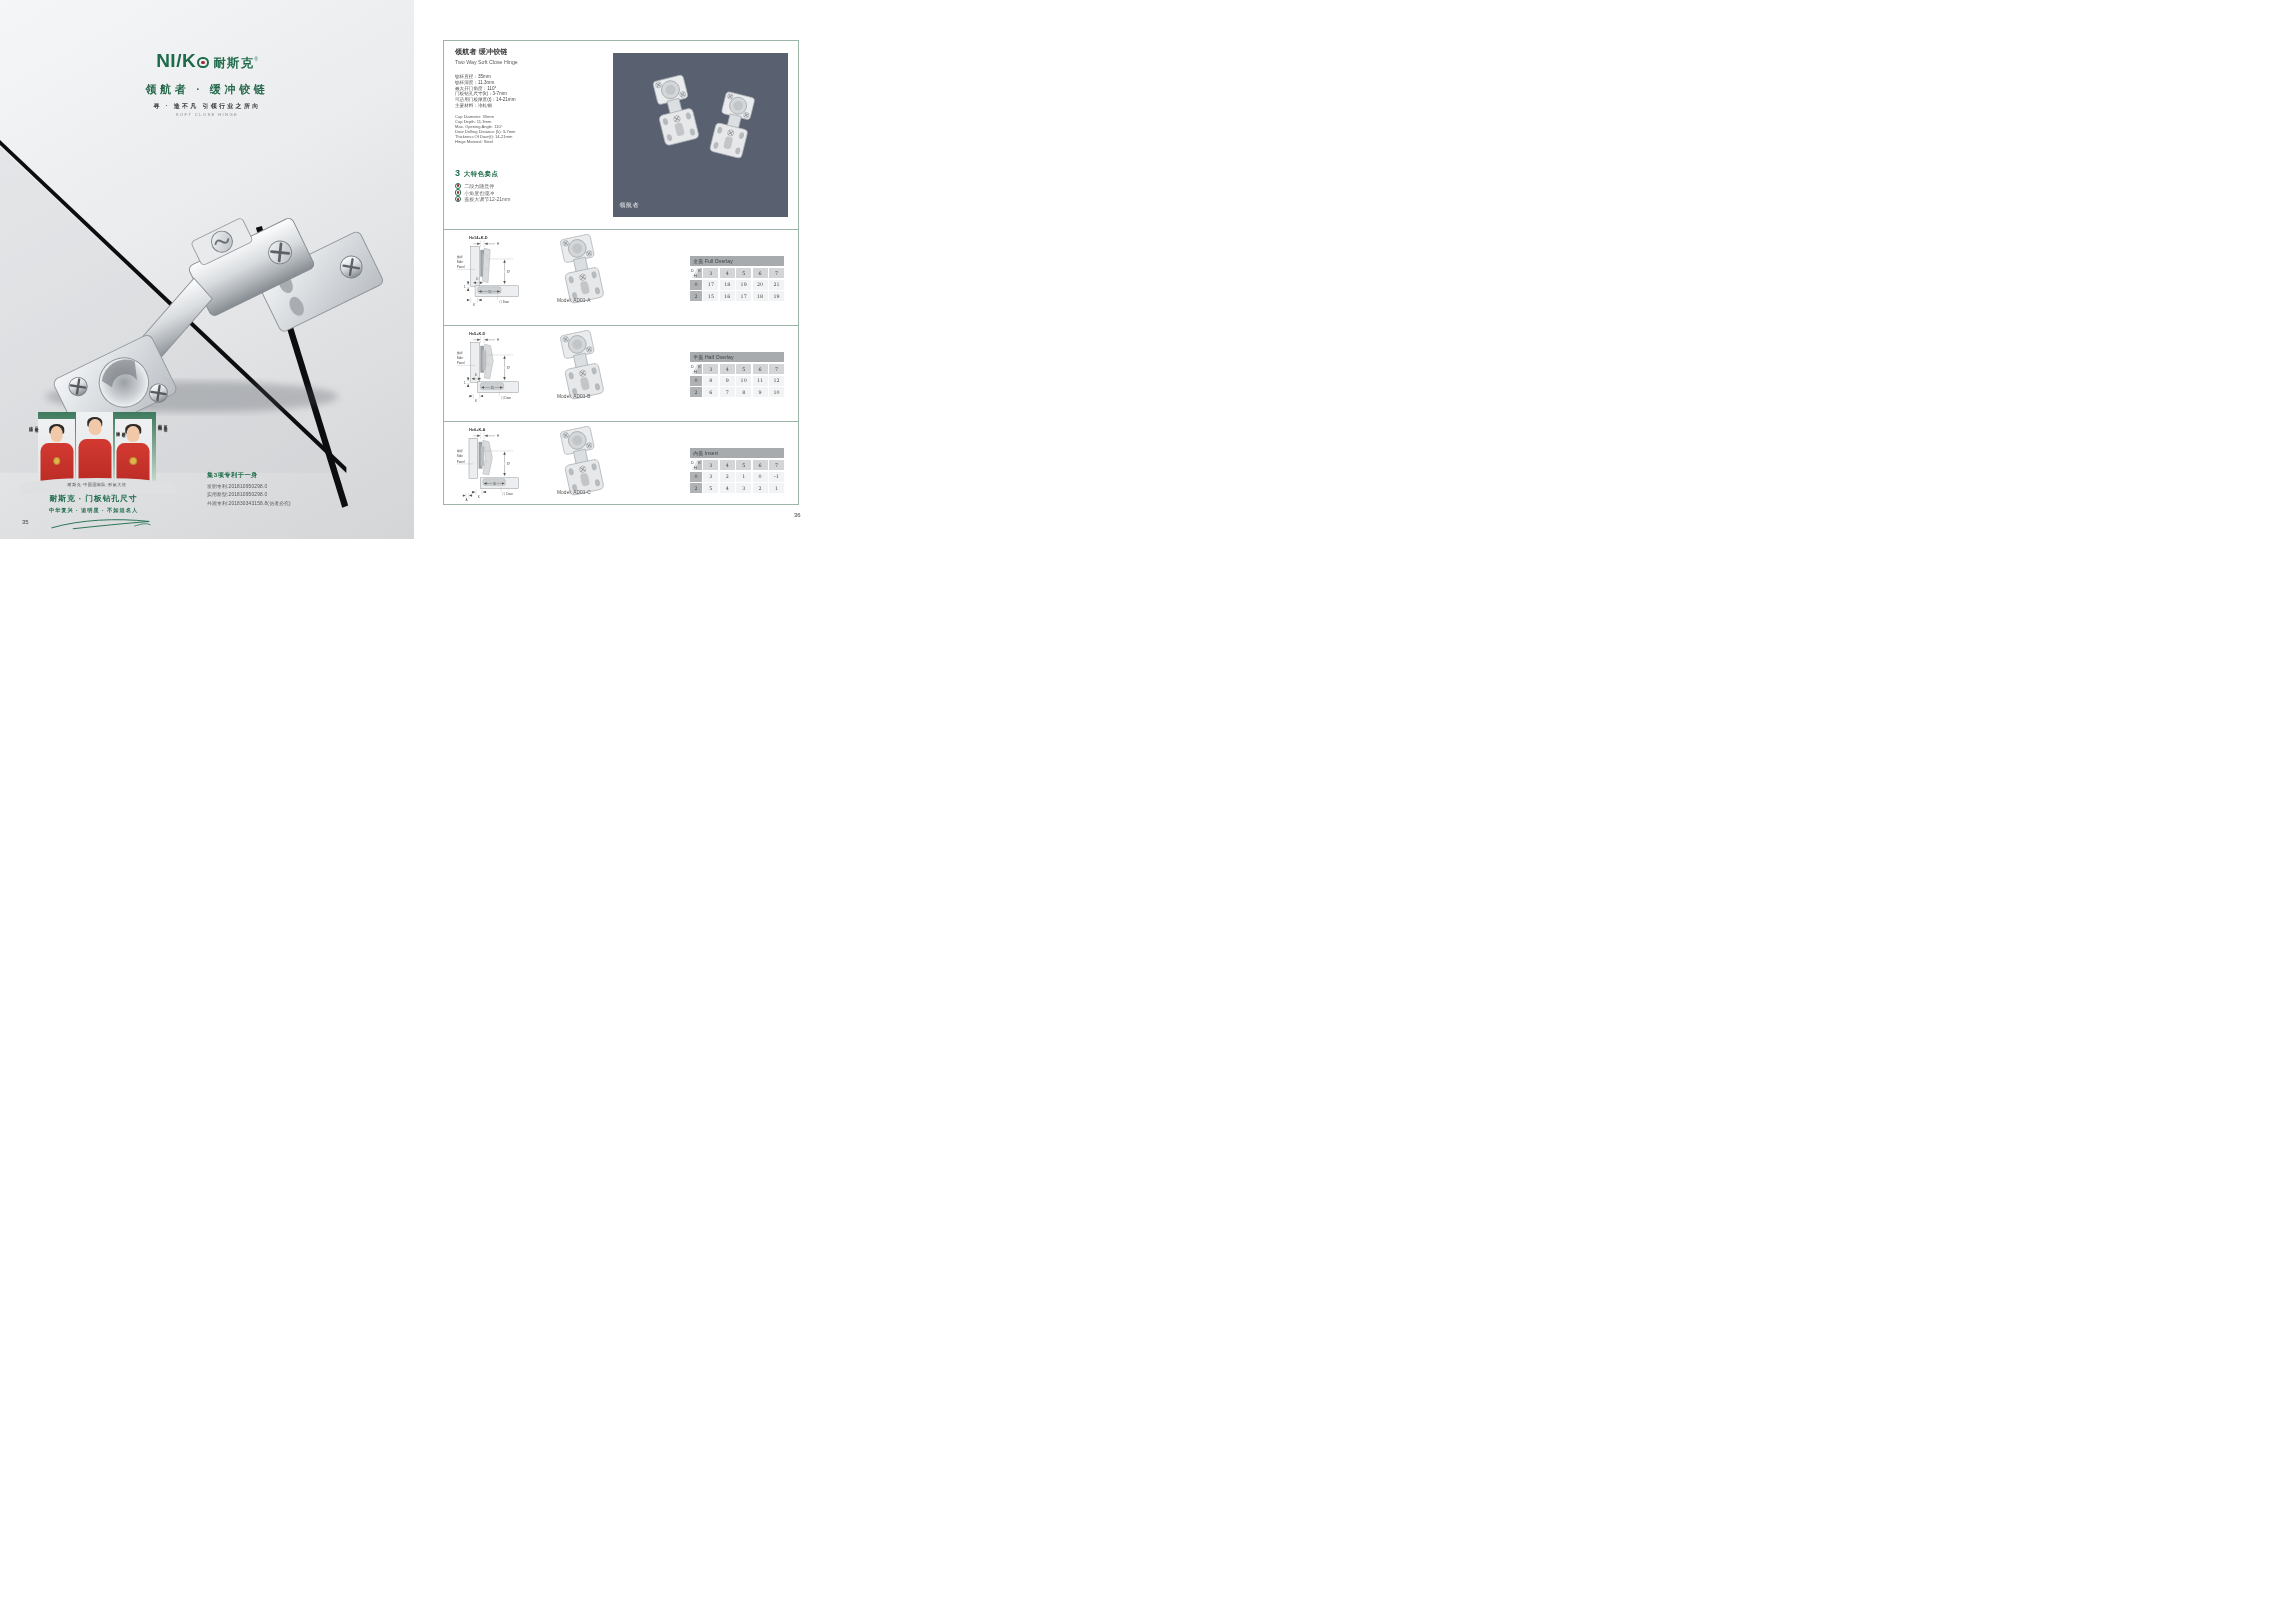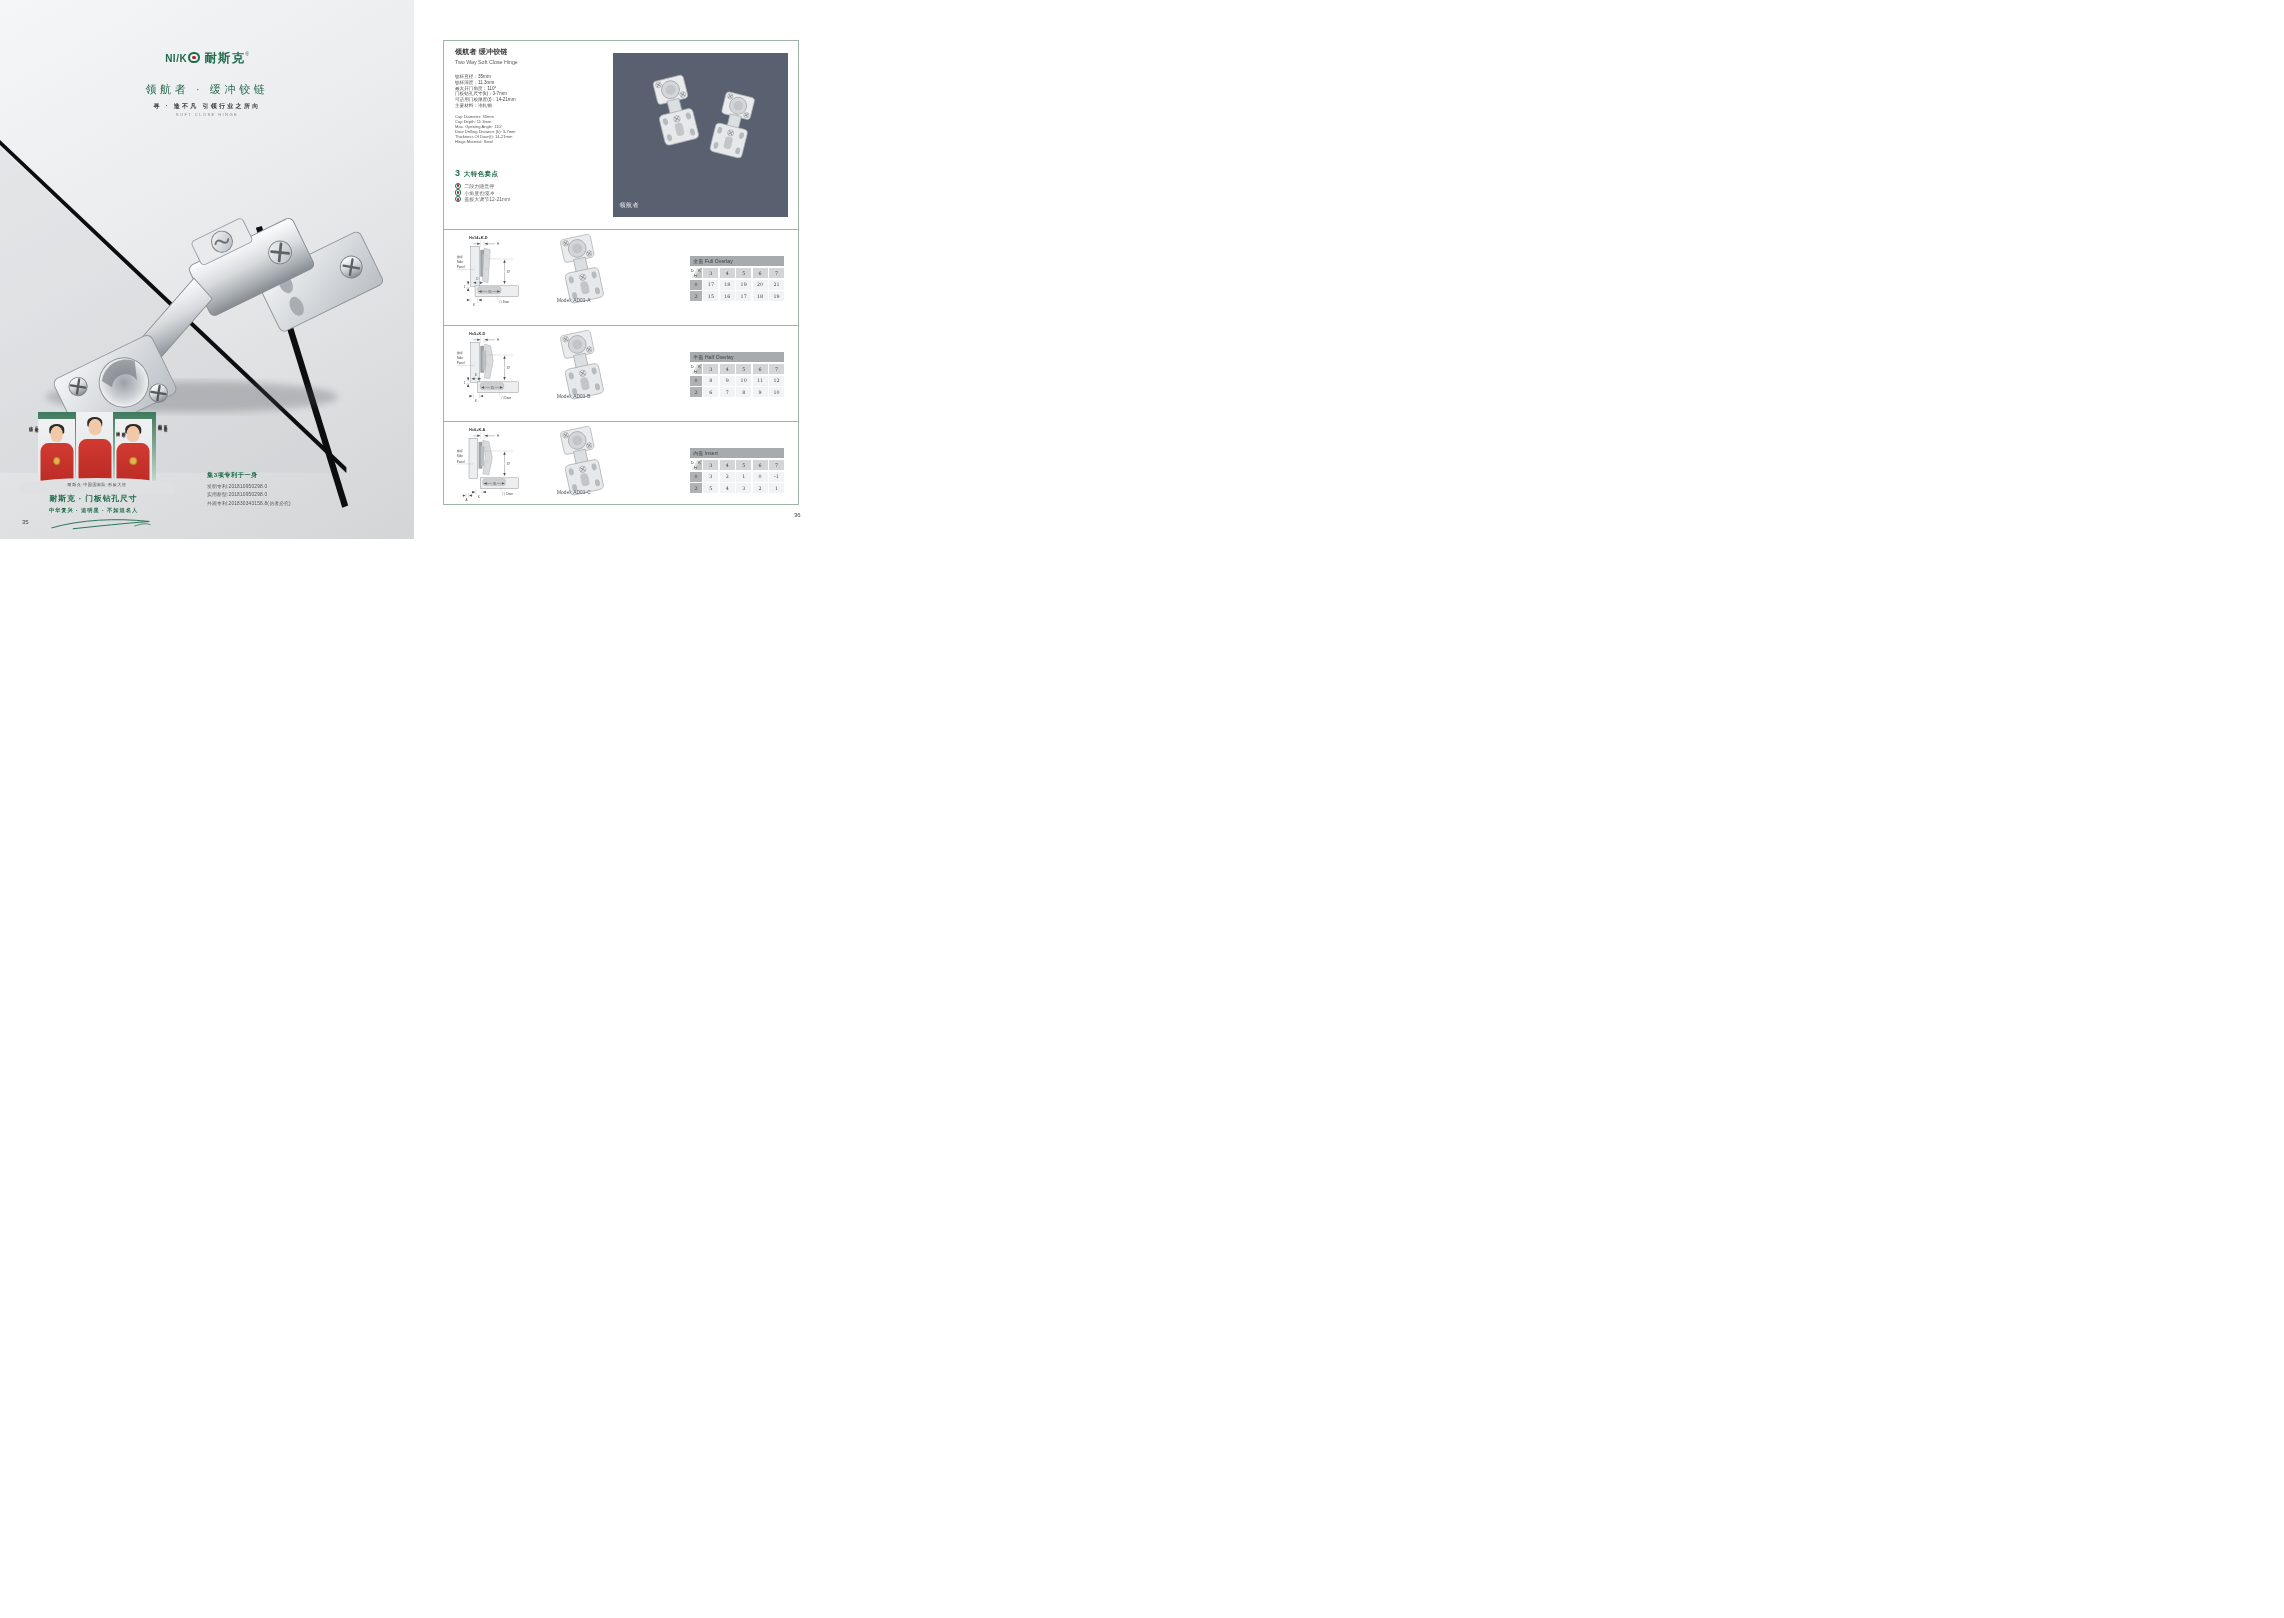--- a/index.html
+++ b/index.html
@@ -3,29 +3,29 @@
 <meta charset="utf-8">
 <style>
   html,body{margin:0;padding:0;background:#ffffff;}
   .stage{position:relative;width:827px;height:539px;overflow:hidden;
          font-family:"Liberation Sans",sans-serif;background:#fff;}
 
   
   .page-left{position:absolute;left:0;top:0;width:414px;height:539px;
     background:linear-gradient(150deg,#f5f6f7 0%,#ebecee 40%,#dddee0 75%,#d4d5d7 100%);}
   .logo{position:absolute;left:70px;top:50px;width:274px;text-align:center;white-space:nowrap;}
-  .logo-latin{font-weight:800;font-size:10px;color:#1d6b4a;letter-spacing:0.5px;}
+  .logo-latin{font-weight:800;font-size:19px;color:#1d6b4a;letter-spacing:0.5px;}
   .logo-o{display:inline-block;width:7.8px;height:7.8px;border:2.3px solid #1d6b4a;border-radius:50%;
           position:relative;margin:0 0.9px;vertical-align:-1.4px;}
   .logo-o::after{content:"";position:absolute;left:2.3px;top:2.3px;width:3.2px;height:3.2px;
           background:#a3282d;border-radius:50%;}
   .logo-cn{font-weight:800;font-size:12.3px;color:#1d6b4a;margin-left:3.7px;letter-spacing:1.4px;}
   .logo-r{color:#1d6b4a;font-size:4.6px;vertical-align:6.4px;}
   .l-title{position:absolute;left:70px;top:82px;width:274px;text-align:center;
-    font-family:"Liberation Serif",serif;font-size:11px;font-weight:400;color:#25684b;letter-spacing:3.7px;}
+    font-family:"Liberation Serif",serif;font-size:11px;font-weight:700;color:#25684b;letter-spacing:3.7px;}
   .l-sub{position:absolute;left:70px;top:102px;width:274px;text-align:center;
     font-family:"Liberation Serif",serif;font-size:6px;font-weight:600;color:#3a3a3a;letter-spacing:2.3px;}
   .l-sub-en{position:absolute;left:70px;top:112px;width:274px;text-align:center;
     font-size:4.1px;color:#8b8b8b;letter-spacing:1.4px;}
   .hero{position:absolute;left:0;top:118px;width:414px;height:394px;}
 
   .ambs{position:absolute;left:38px;top:412px;width:118px;height:76px;display:flex;gap:1.4px;
     align-items:flex-end;background:linear-gradient(180deg,#3f7a5d,#cfe0d5);}
   .amb{position:relative;width:37px;height:69px;overflow:hidden;
     background:linear-gradient(180deg,#eff1f2,#e2e4e6);}

